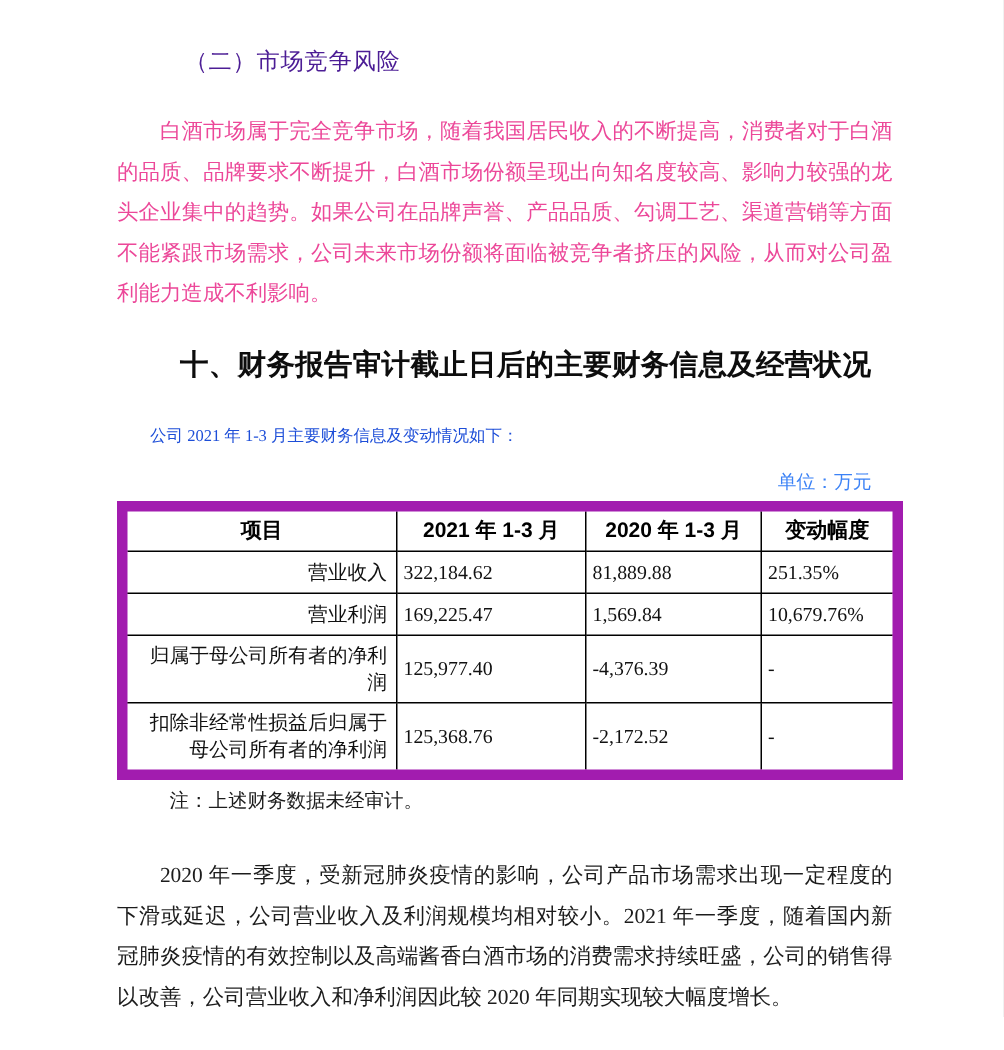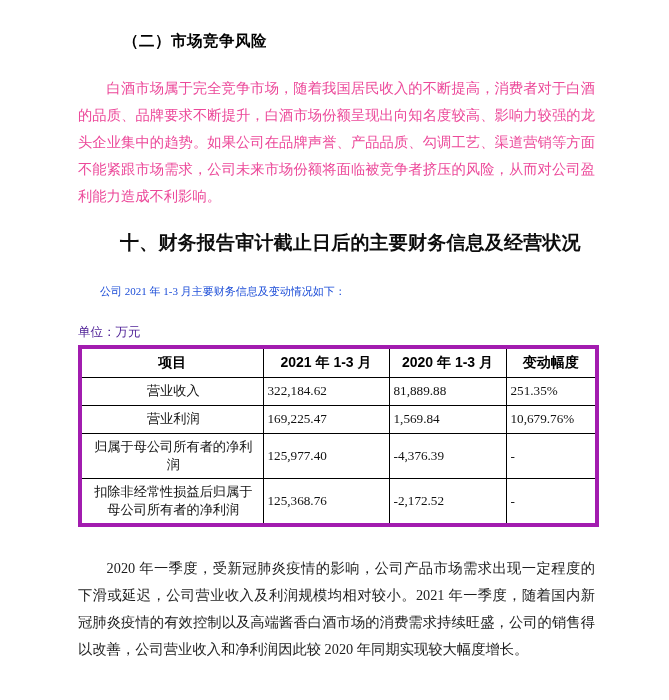--- a/index.html
+++ b/index.html
@@ -15,23 +15,23 @@
   }
   .content {
     position: absolute;
     left: 78px;
     top: 0;
     width: 517px;
   }
   .risk-heading {
     margin: 31px 0 0 45px;
     font-family: "Liberation Sans", "DejaVu Sans", sans-serif;
-    font-weight: bold;
+    font-weight: normal;
     font-size: 15.5px;
-    color: #000000;
+    color: #4c1d95;
     letter-spacing: 0.5px;
   }
   .body-para {
     margin-top: 23px;
     font-size: 14.3px;
     line-height: 27px;
     text-align: justify;
     text-indent: 2em;
     color: #ec4899;
   }
@@ -44,51 +44,52 @@
     letter-spacing: 0.2px;
   }
   .intro-line {
     margin-top: 22px;
     font-size: 11px;
     line-height: 27px;
     text-indent: 2em;
     color: #1d4ed8;
   }
   .unit-label {
-    margin-top: 19px;
+    margin-top: 8px;
     font-size: 12.5px;
+    text-align: right;
     padding-right: 14px;
-    color: #4c1d95;
+    color: #3b82f6;
   }
   table.fin-table {
     margin-top: 4px;
     width: 517px;
     border-collapse: collapse;
     table-layout: fixed;
-    border: 4px solid #a21caf;
+    border: 7px solid #a21caf;
   }
   .fin-table th, .fin-table td {
     border: 1px solid #000000;
   }
   .fin-table th {
     font-family: "Liberation Sans", "DejaVu Sans", sans-serif;
     font-weight: bold;
     font-size: 14px;
     text-align: center;
     height: 30px;
     color: #000000;
   }
   .fin-table td {
     font-size: 13.2px;
     height: 28px;
     color: #111111;
     line-height: 18px;
   }
   .fin-table td.item-cell {
-    text-align: center;
+    text-align: right;
     padding: 4px 6px 4px 8px;
   }
   .fin-table td.num-cell {
     padding: 4px 9px 4px 4px;
   }
   .table-note {
     margin: 5px 0 0 35px;
     font-size: 13px;
     color: #1c1c1c;
   }
@@ -153,17 +154,18 @@
         </tr>
         <tr>
           <td class="item-cell">扣除非经常性损益后归属于母公司所有者的净利润</td>
           <td class="num-cell">125,368.76</td>
           <td class="num-cell">-2,172.52</td>
           <td class="num-cell">-</td>
         </tr>
       </tbody>
     </table>
 
+    <div class="table-note">注：上述财务数据未经审计。</div>
 
     <div class="closing-para">2020 年一季度，受新冠肺炎疫情的影响，公司产品市场需求出现一定程度的下滑或延迟，公司营业收入及利润规模均相对较小。2021 年一季度，随着国内新冠肺炎疫情的有效控制以及高端酱香白酒市场的消费需求持续旺盛，公司的销售得以改善，公司营业收入和净利润因此较 2020 年同期实现较大幅度增长。</div>
 
   </div>
 </div>
 
 </body></html>

